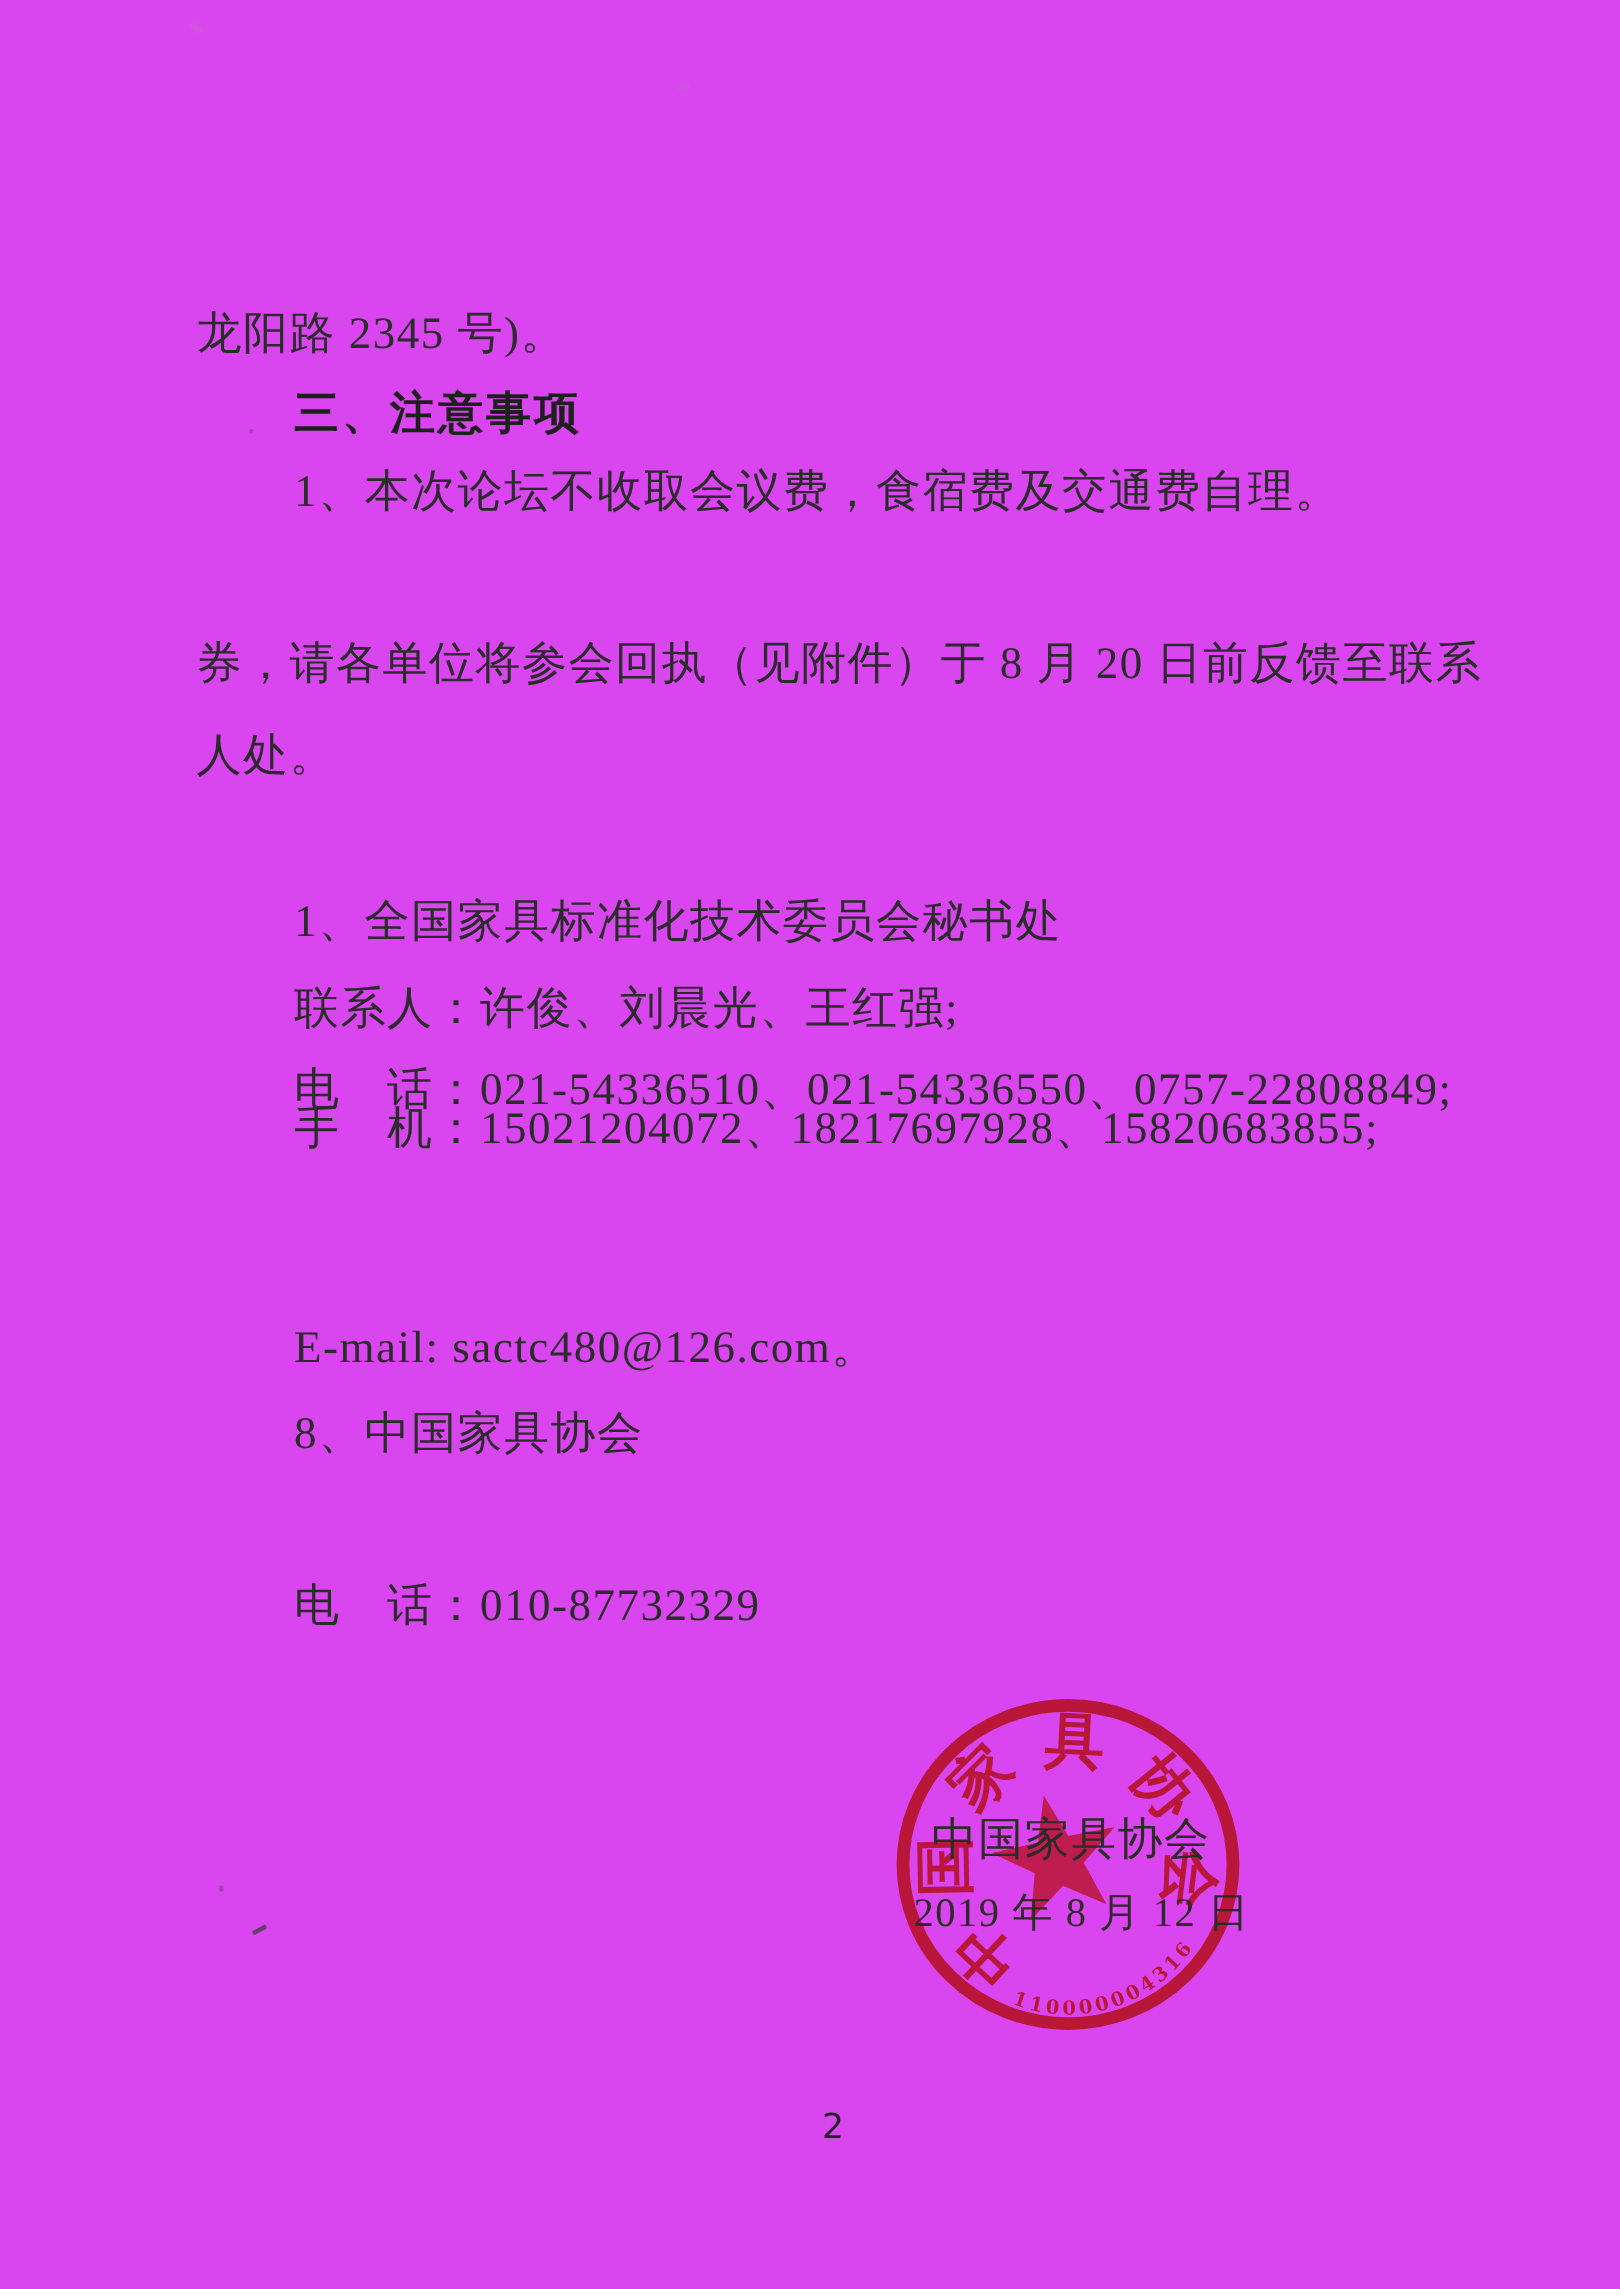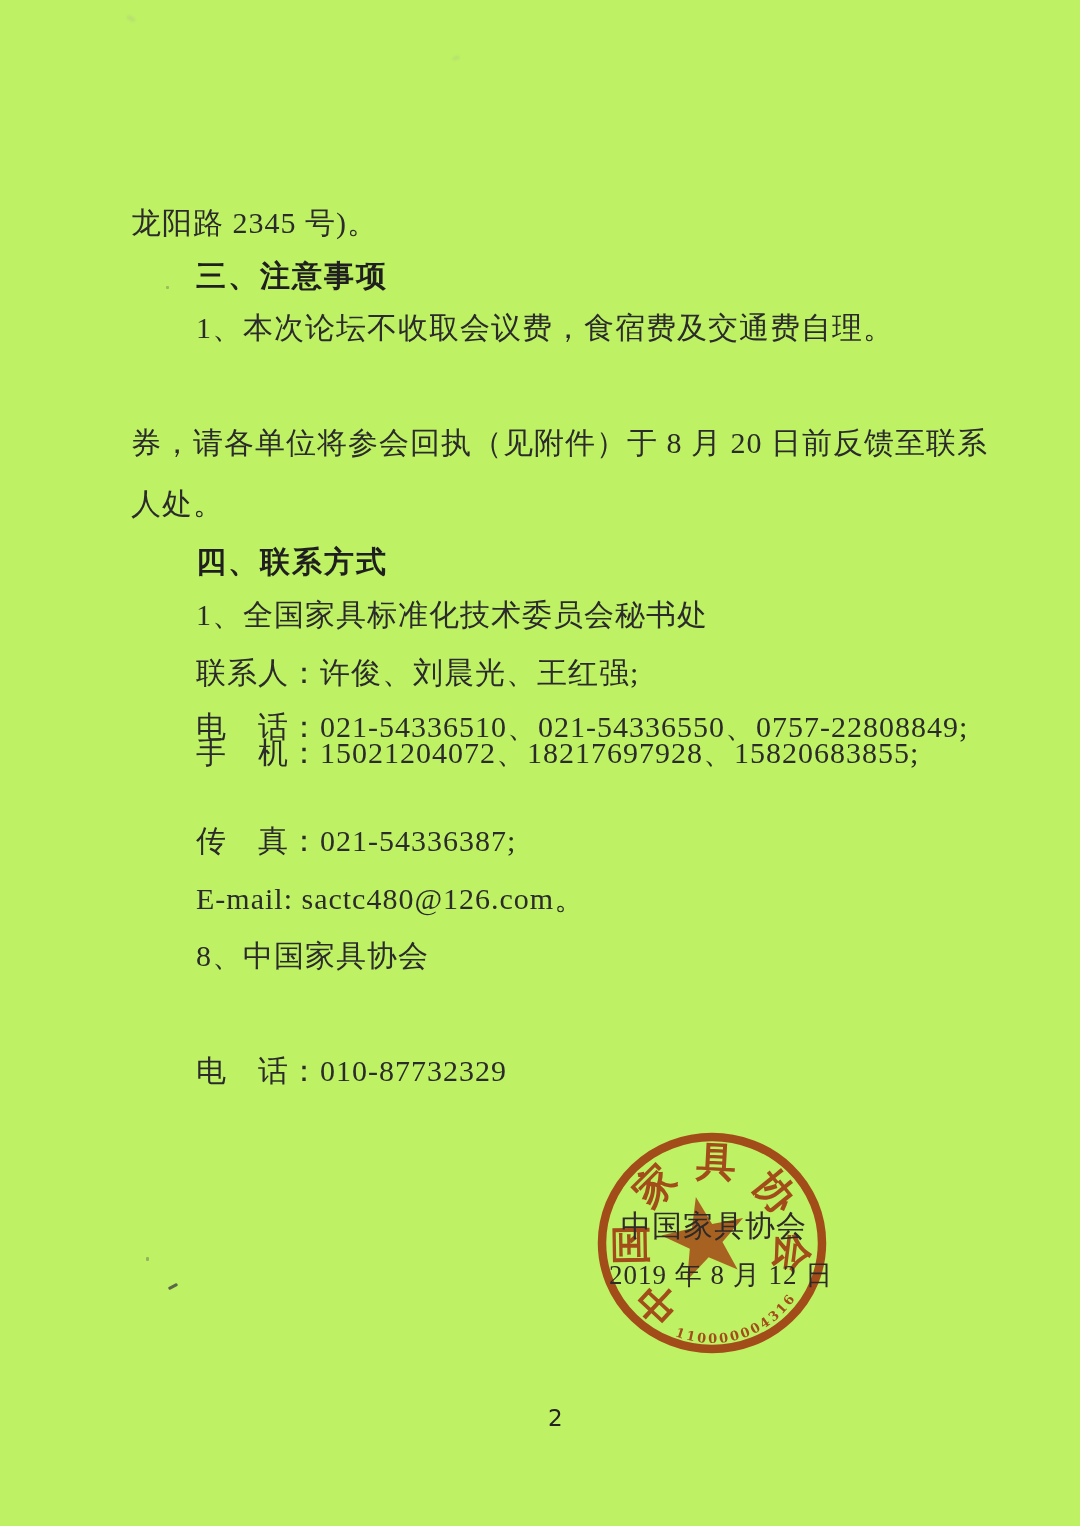--- a/index.html
+++ b/index.html
@@ -2,21 +2,21 @@
 <html><head>
 <meta charset="utf-8">
 <style>
   html,body{margin:0;padding:0;}
   body{
     width:1080px;height:1526px;position:relative;background:#ffffff;
     font-family:"Liberation Serif","DejaVu Serif",serif;
     overflow:hidden;
   }
   .page{
-    position:absolute;inset:0;background:#bef264;text-decoration:underline;
+    position:absolute;inset:0;background:#d946ef;text-decoration:underline;
   }
   
   .line{
     position:absolute;
     font-size:30px;
     letter-spacing:1px;
     color:#2b2b2b;
     white-space:pre;
     line-height:38px;
   }
@@ -55,26 +55,24 @@
 </head>
 <body>
 
 <div class="page">
 
   <div class="line m" style="top:204px">龙阳路 2345 号)。</div>
   <div class="line i heading" style="top:257px">三、注意事项</div>
   <div class="line i" style="top:309px">1、本次论坛不收取会议费，食宿费及交通费自理。</div>
   <div class="line m" style="top:424px">券，请各单位将参会回执（见附件）于 8 月 20 日前反馈至联系</div>
   <div class="line m" style="top:485px">人处。</div>
-  <div class="line i heading" style="top:543px">四、联系方式</div>
   <div class="line i" style="top:596px">1、全国家具标准化技术委员会秘书处</div>
   <div class="line i" style="top:654px">联系人：许俊、刘晨光、王红强;</div>
   <div class="line i" style="top:708px">电　话：021-54336510、021-54336550、0757-22808849;</div>
   <div class="line i" style="top:734px">手　机：15021204072、18217697928、15820683855;</div>
-  <div class="line i" style="top:822px">传　真：021-54336387;</div>
   <div class="line i" style="top:880px">E-mail: sactc480@126.com。</div>
   <div class="line i" style="top:937px">8、中国家具协会</div>
   <div class="line i" style="top:1052px">电　话：010-87732329</div>
 
   <svg class="seal" viewBox="0 0 280 280">
 
     <ellipse cx="140" cy="140" rx="110" ry="106" fill="none" stroke="#d8432f" stroke-width="8.5"></ellipse>
 
     <g transform="translate(133 137) rotate(-12)">
       <polygon fill="#dc4d3b" fill-opacity="0.92" points="0,-44 10.3,-14.2 41.8,-13.6 16.7,5.5 25.8,35.6 0,17.6 -25.8,35.6 -16.7,5.5 -41.8,-13.6 -10.3,-14.2"></polygon>

